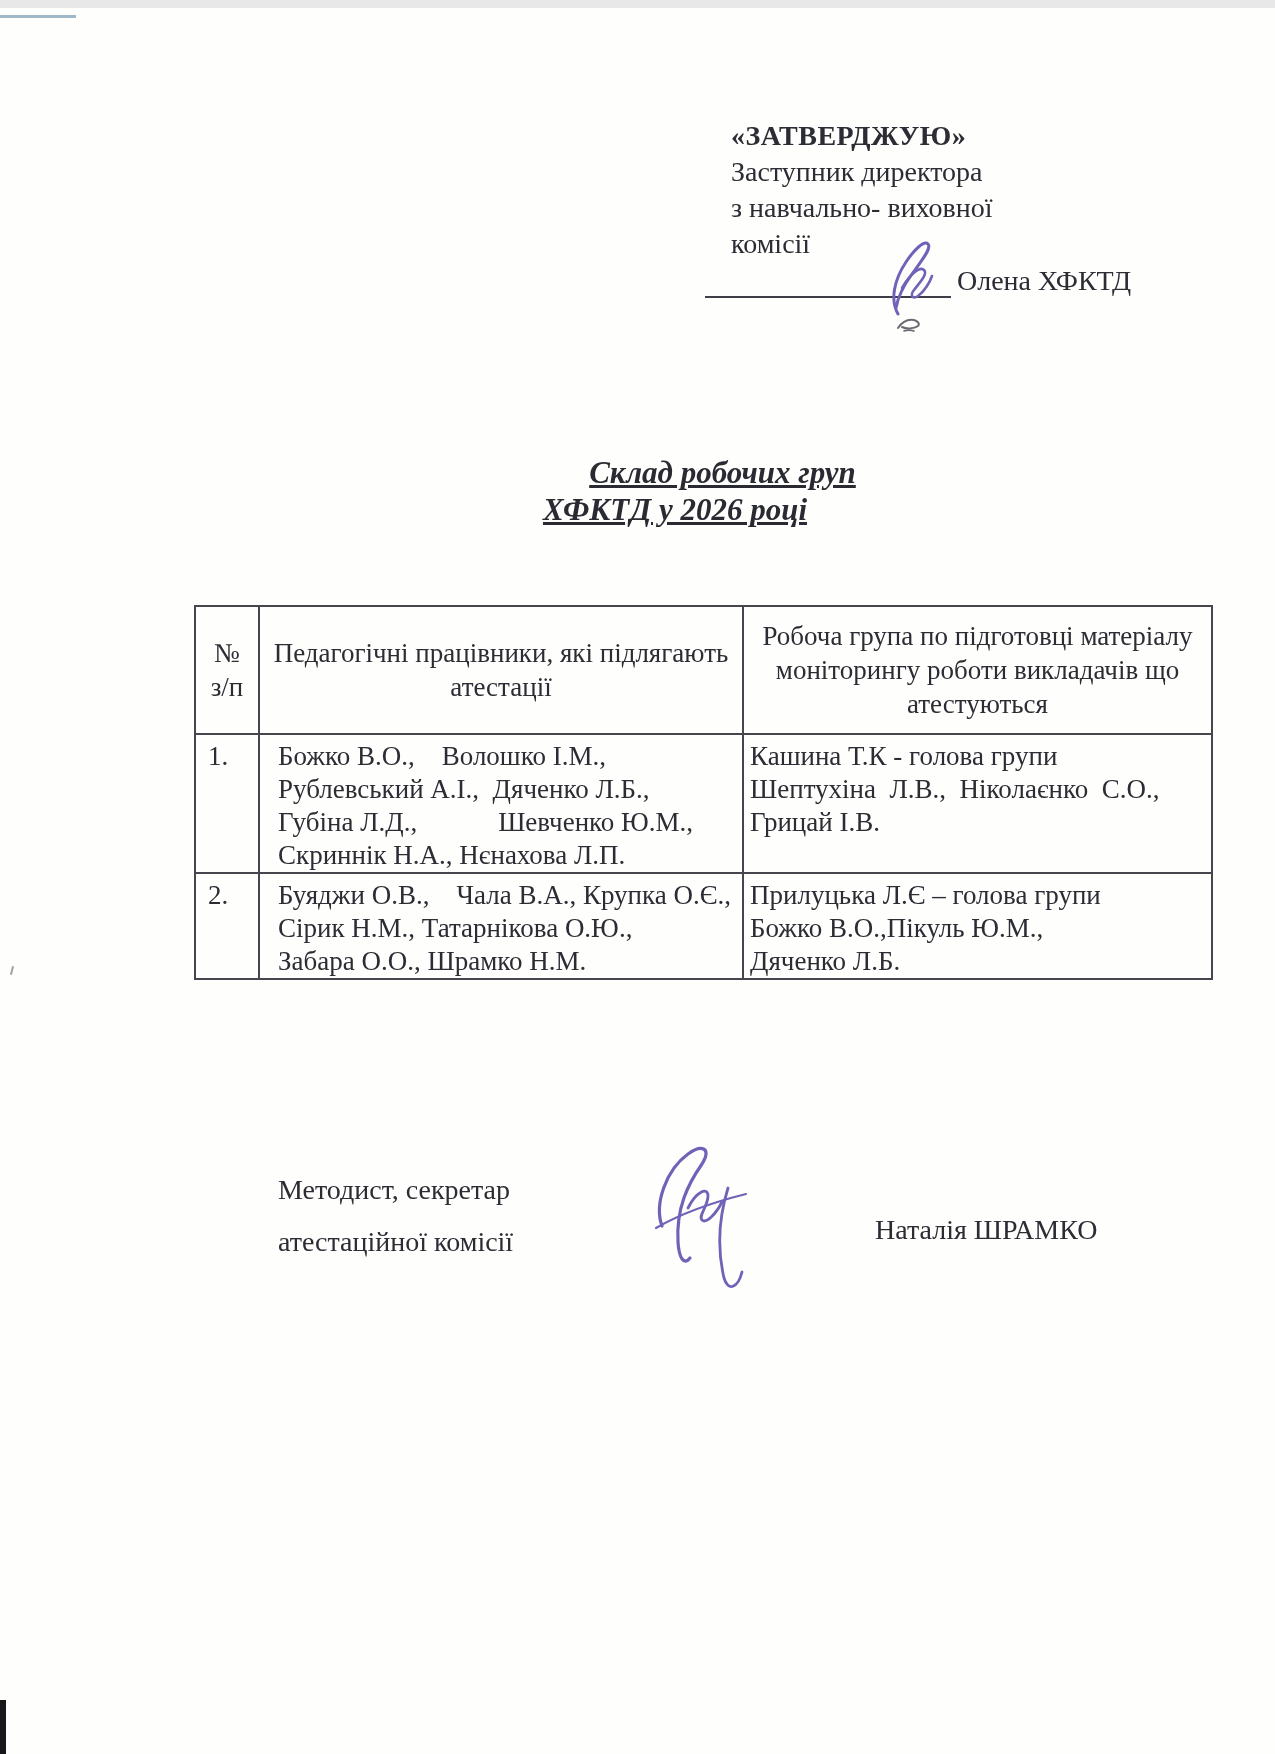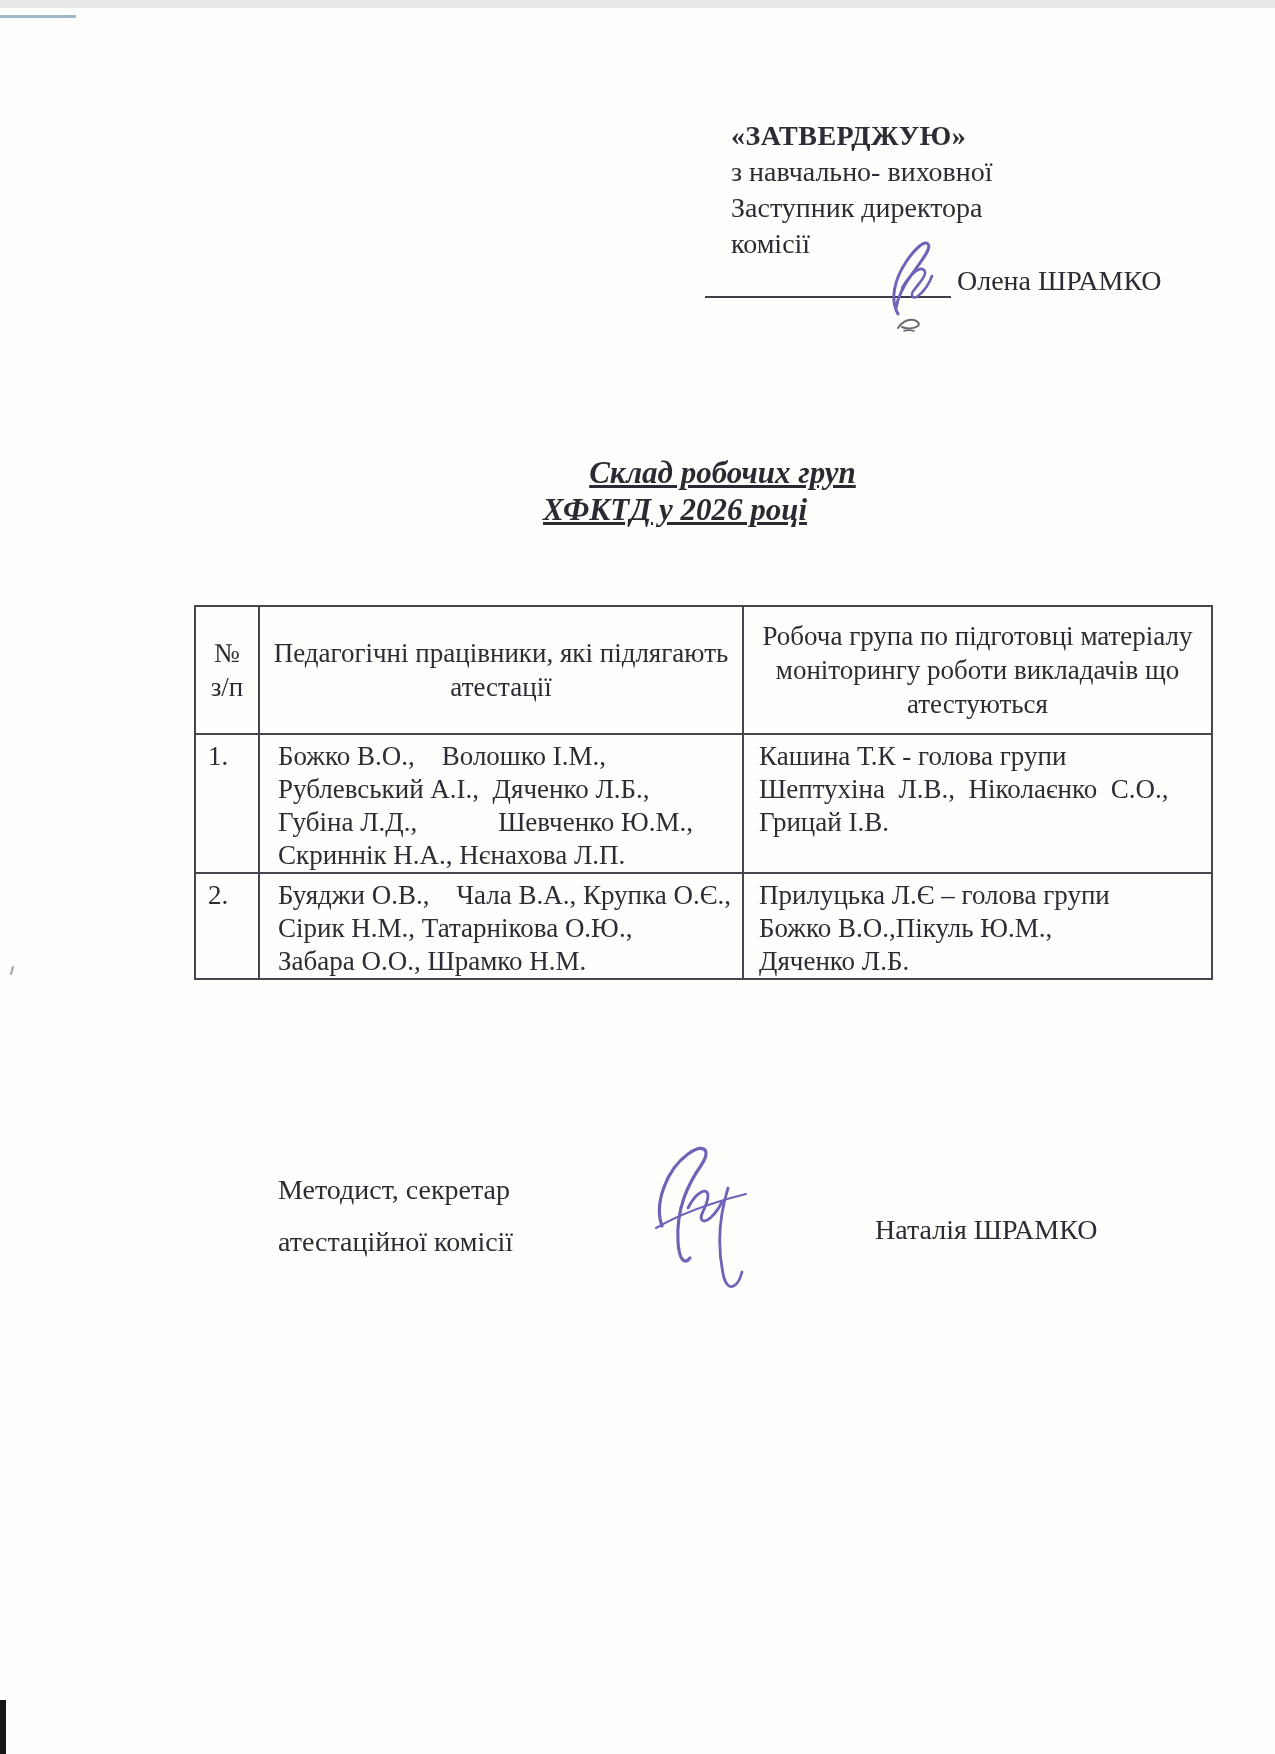--- a/index.html
+++ b/index.html
@@ -41,47 +41,47 @@
     color:#2c2c34;
   }
   .roster th,.roster td{border:2px solid #46464e;padding:0;}
   .roster thead tr{height:128px;}
   .roster th{font-weight:normal;font-size:27px;line-height:34px;text-align:center;vertical-align:middle;}
   .roster tbody td{vertical-align:top;font-size:27px;line-height:33px;padding-top:5px;}
   .roster tr.r1{height:136px;}
   .roster tr.r2{height:94px;}
   .roster td.num{padding-left:12px;}
   .roster td.teachers{padding-left:18px;font-family:Liberation Serif, serif;}
-  .roster td.group{padding-left:15px;}
+  .roster td.group{padding-left:6px;}
   .roster td div{white-space:pre;}
 
   
   .footer-role{position:absolute;left:278px;top:1156px;font-size:28px;line-height:52px;}
   .footer-name{position:absolute;left:875px;top:1206px;font-size:28px;text-align:center;}
   .footer-sig{position:absolute;left:636px;top:1122px;}
 
   svg path{fill:none;stroke-linecap:round;stroke-linejoin:round;}
 </style>
 </head>
 <body>
 
 <div class="page">
 
   <div class="mark-topline"></div>
   <div class="mark-bottombar"></div>
   <div class="mark-tick"></div>
 
   <div class="approval">
     <div class="head">«ЗАТВЕРДЖУЮ»</div>
+    <div>Заступник директора</div>
     <div>з навчально- виховної</div>
-    <div>Заступник директора</div>
     <div>комісії</div>
   </div>
   <div class="sig-row">
-    <span class="underline"></span><span class="approver-name">Олена ШРАМКО</span>
+    <span class="underline"></span><span class="approver-name">Олена ХФКТД</span>
   </div>
   <svg class="approval-sig" width="80" height="88" viewBox="0 0 80 88">
     <path d="M30,84 C22,70 26,50 38,32 C46,20 56,10 60,14 C64,18 54,30 44,44 C36,55 30,66 28,78" stroke="#6f63b8" stroke-width="3"></path>
     <path d="M34,58 C42,44 52,36 56,40 C60,44 52,52 46,60 C42,65 44,70 50,66 C56,62 62,52 64,46" stroke="#6f63b8" stroke-width="2.6"></path>
   </svg>
   <svg class="stamp" width="30" height="20" viewBox="0 0 30 20">
     <path d="M4,14 C8,8 14,5 20,6 C24,7 26,10 24,12 C20,15 12,15 8,13" stroke="#50505a" stroke-width="2"></path>
     <path d="M10,17 C13,16 17,16 20,17" stroke="#50505a" stroke-width="1.6"></path>
   </svg>
 

